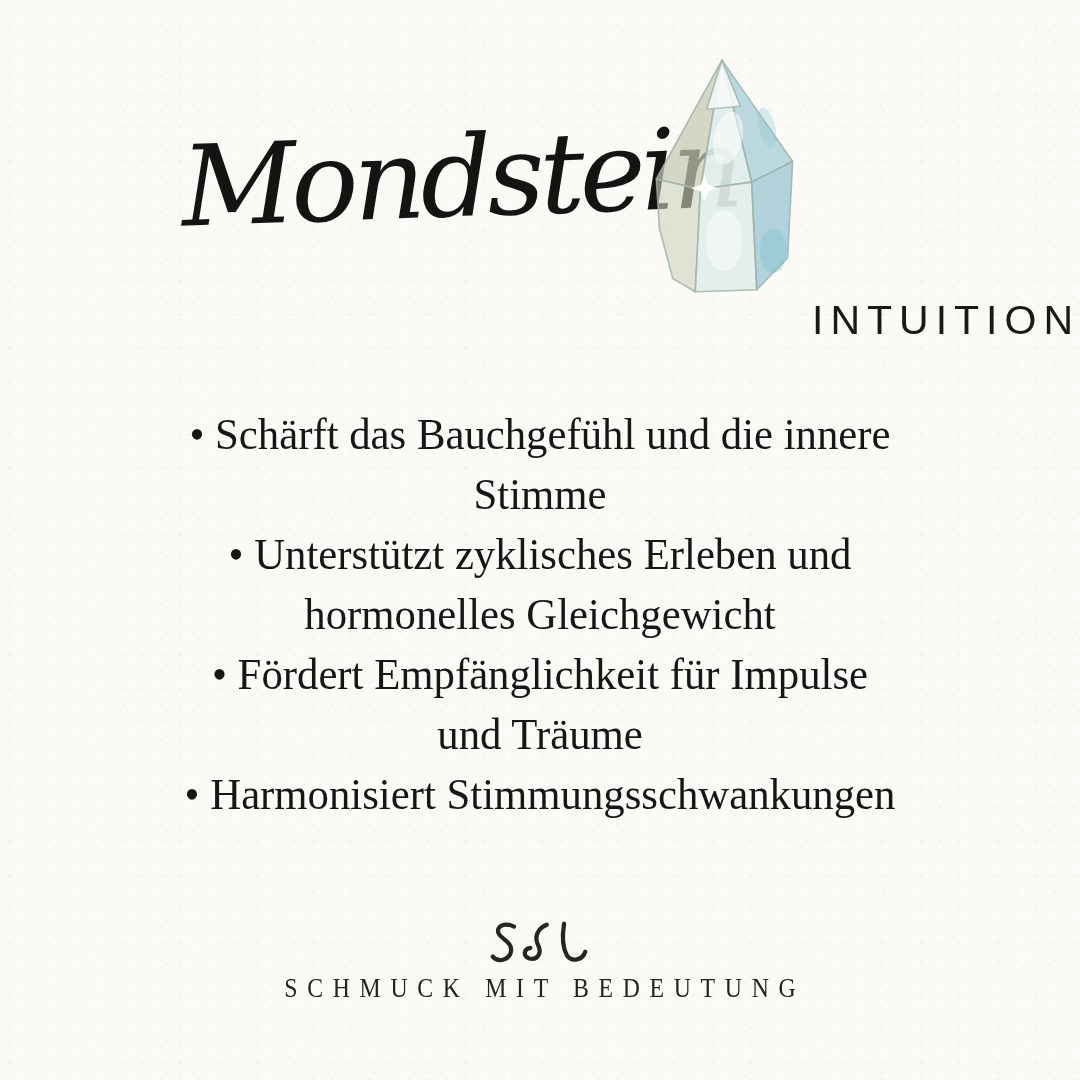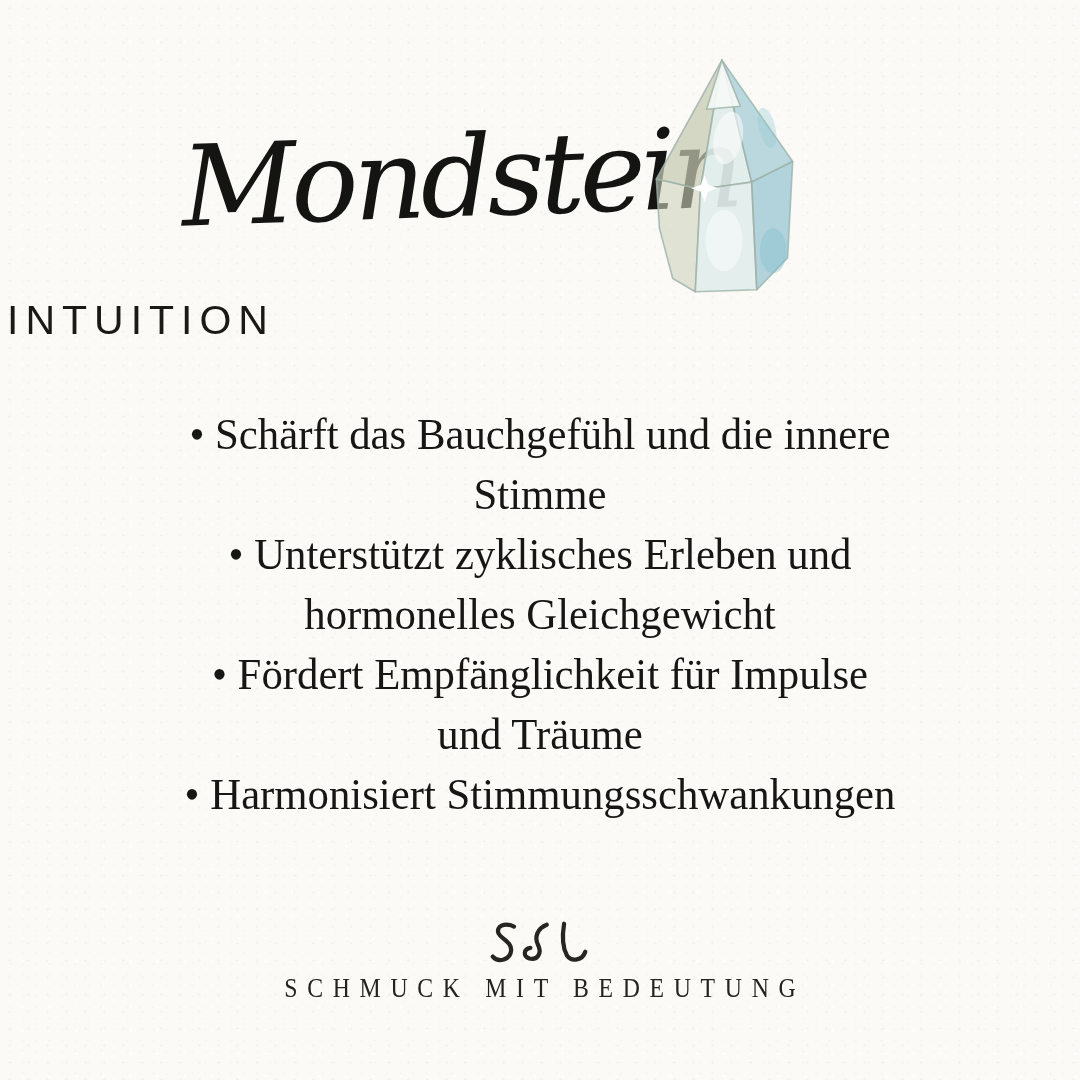--- a/index.html
+++ b/index.html
@@ -45,21 +45,21 @@
     top: 56px;
     width: 164px;
     height: 246px;
   }
 
   .subtitle {
     position: absolute;
     top: 297px;
     left: 0;
     right: 0;
-    text-align: left;
+    text-align: right;
     font-family: "Liberation Sans", sans-serif;
     font-weight: 300;
     font-size: 41px;
     letter-spacing: 7px;
     text-indent: 7px;
     color: #191916;
   }
 
   
   .benefits {

